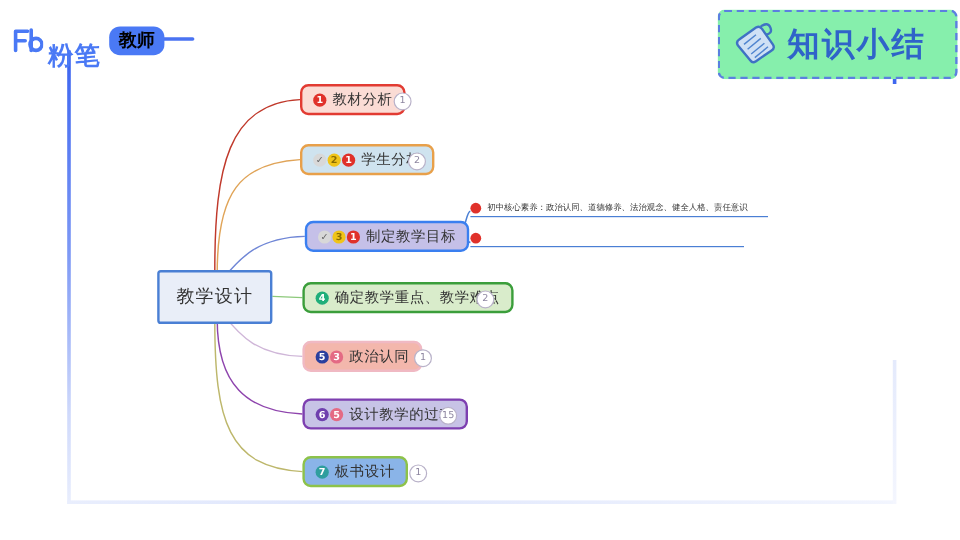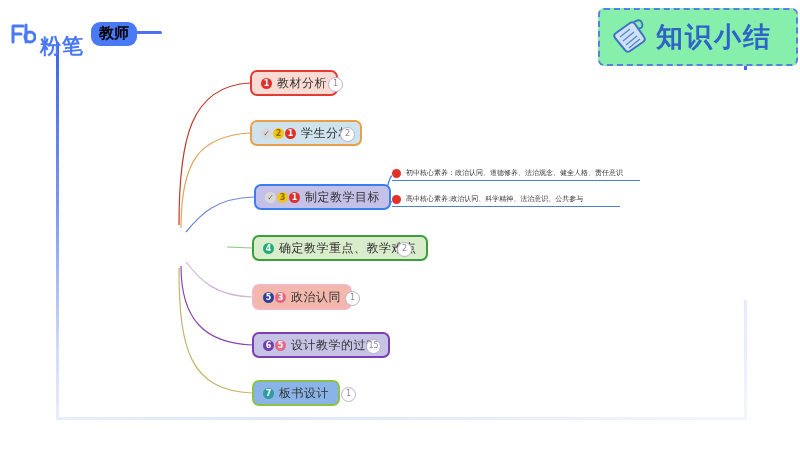--- a/index.html
+++ b/index.html
@@ -177,20 +177,23 @@
       <path d="M186,232 C200,215 215,198 254,197" stroke="#6f86d6"></path>
       <path d="M227,247 L252,248" stroke="#8cc97a"></path>
       <path d="M186,262 C200,280 215,296 252,297" stroke="#cfb6d8"></path>
       <path d="M181,266 C181,320 205,343 252,345" stroke="#8e44ad"></path>
       <path d="M179,268 C179,350 190,390 252,393" stroke="#bdb76b"></path>
       <path d="M380,197 C388,197 388,176 392,176" stroke="#4a7fd4" stroke-width="1.3"></path>
       <path d="M380,197 C388,197 388,202 392,202" stroke="#4a7fd4" stroke-width="1.3"></path>
     </g>
   </svg>
 
+  <div class="node root">
+    <span class="label">教学设计</span>
+  </div>
 
   <div class="node b1">
     <span class="chips">
       <span class="chip red">1</span>
     </span>
     <span class="label">教材分析</span>
   </div>
   <div class="tail" style="left:328px;top:77px;">1</div>
 
   <div class="node b2">
@@ -245,21 +248,20 @@
     <span class="label">板书设计</span>
   </div>
   <div class="tail" style="left:341px;top:387px;">1</div>
 
   <div class="sub sub1">
     <span class="dot"></span>
     <span>初中核心素养：政治认同、道德修养、法治观念、健全人格、责任意识</span>
   </div>
   <div class="sub sub2">
     <span class="dot"></span>
-    <span>高中核心素养:政治认同、科学精神、法治意识、公共参与</span>
   </div>
 
   <div class="illus">
     
     
     
     
   </div>
 
 </div>

